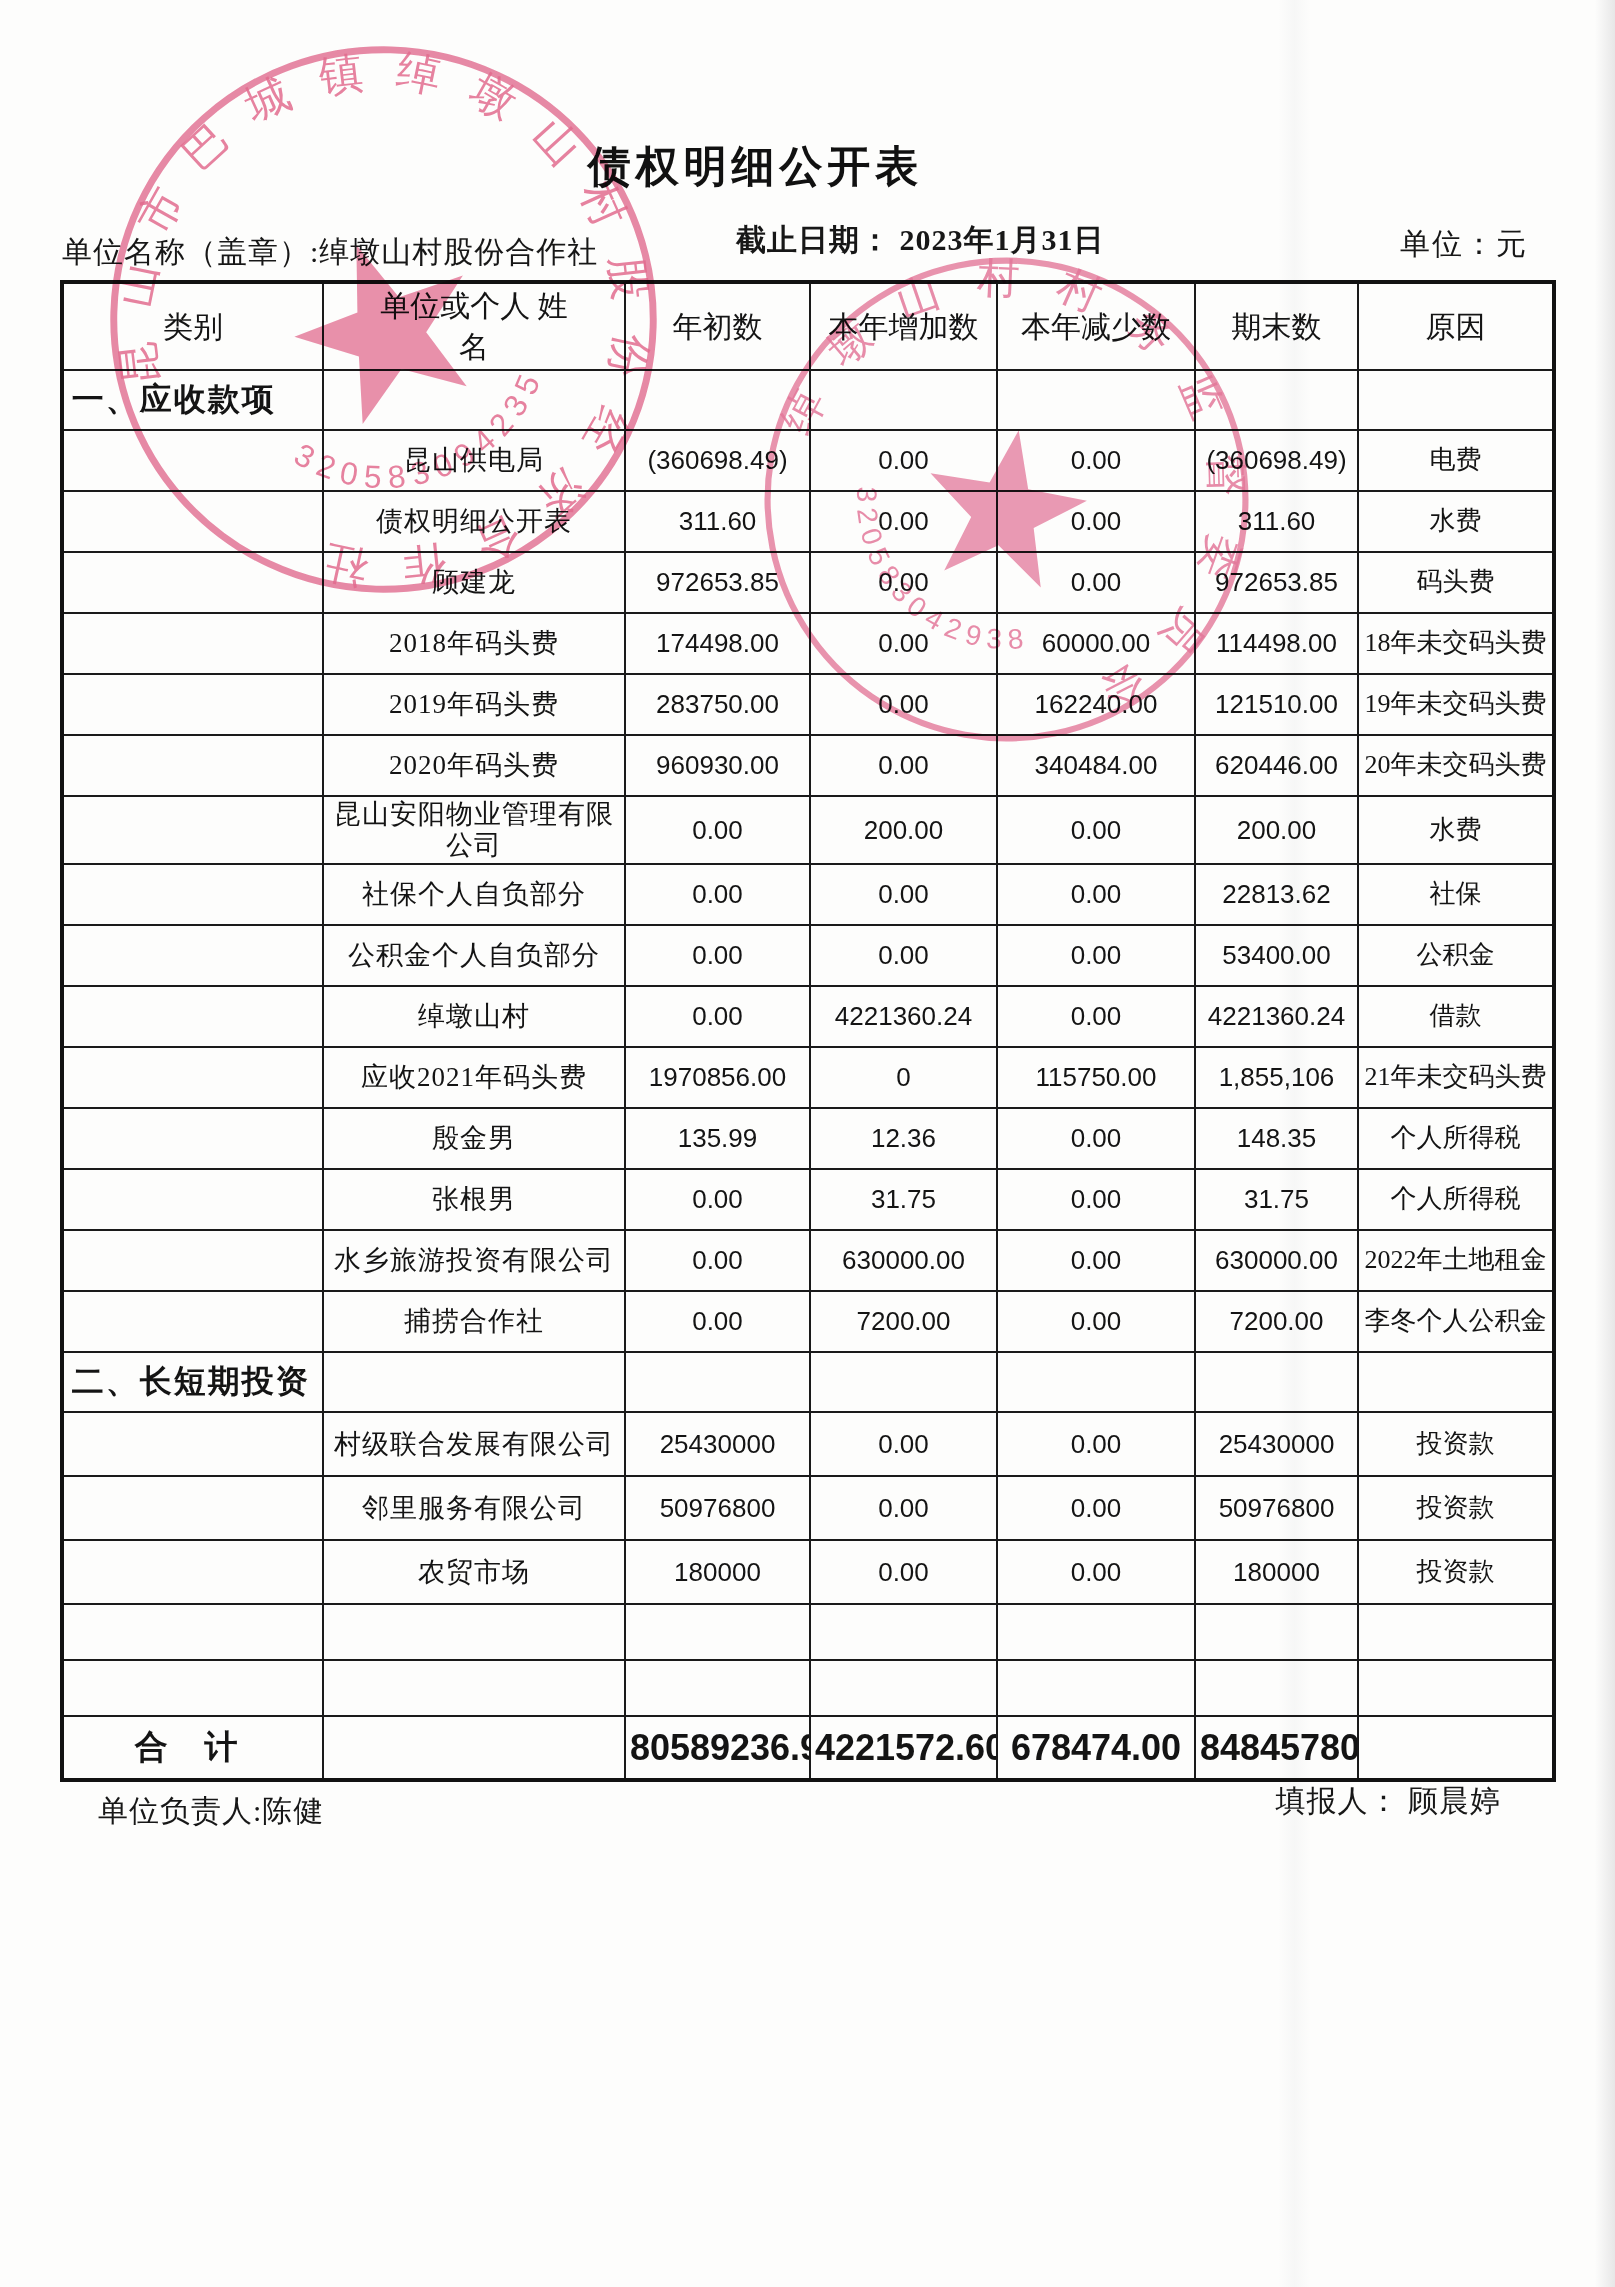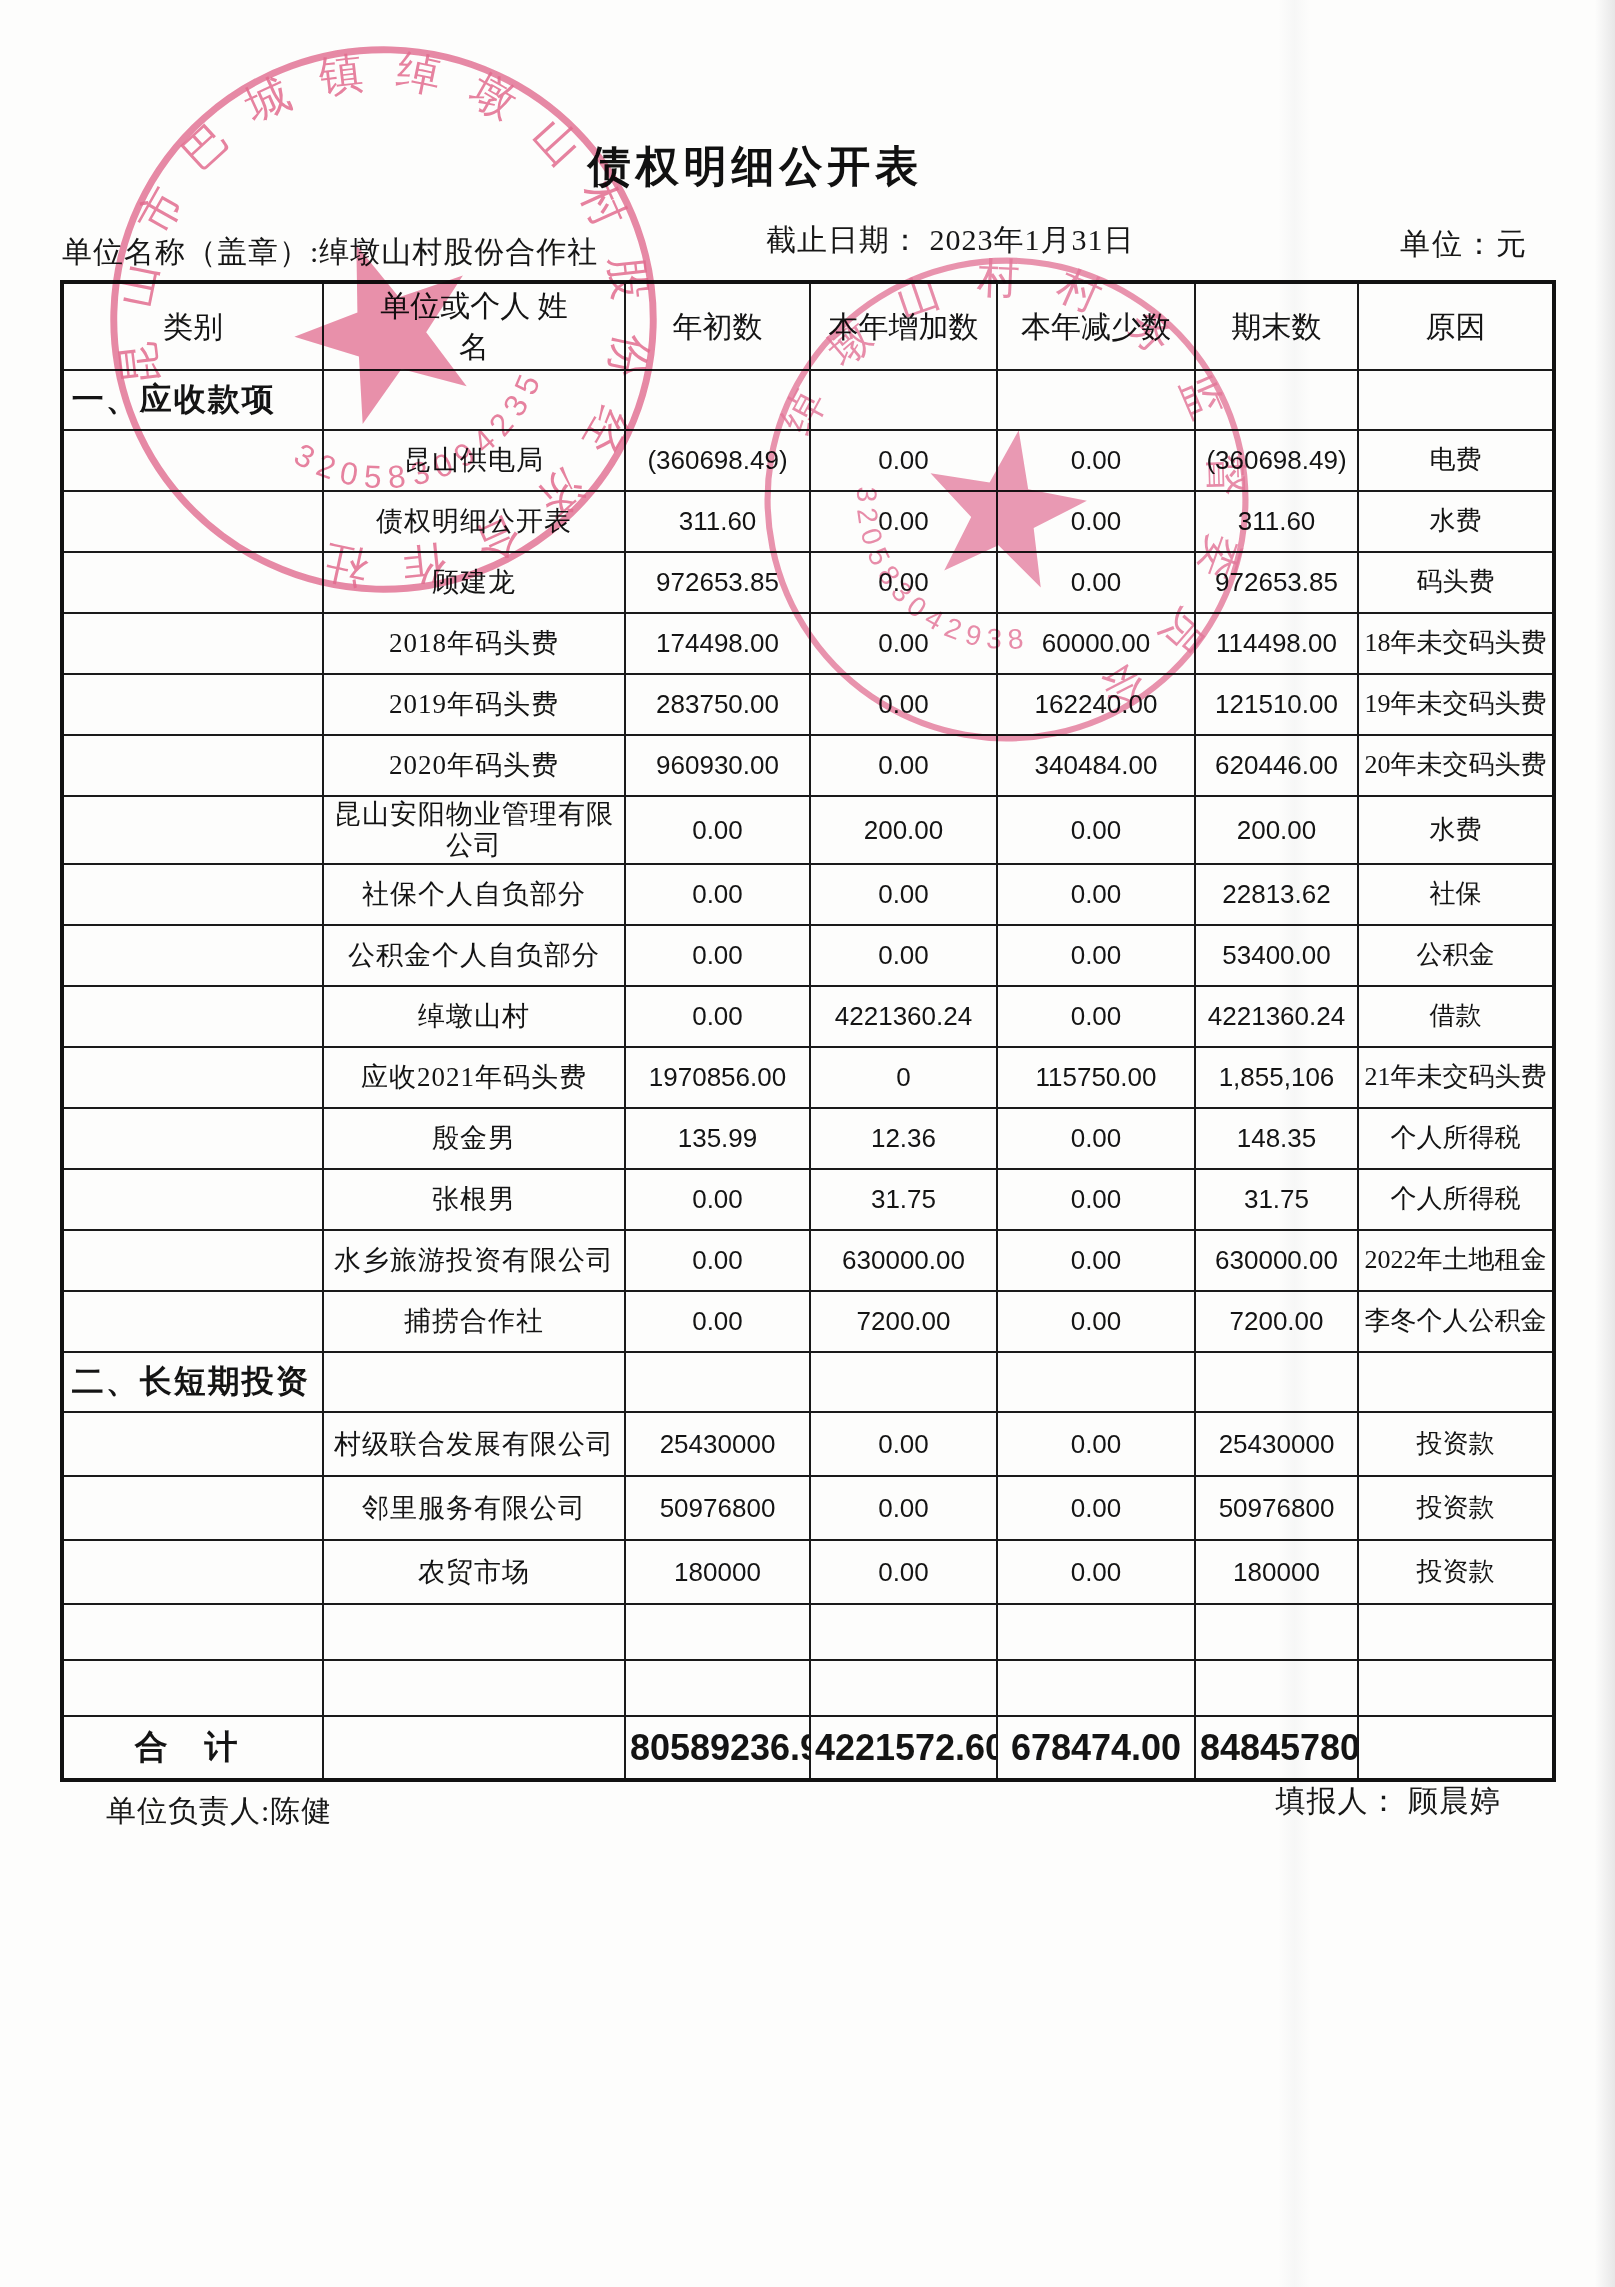--- a/index.html
+++ b/index.html
@@ -12,21 +12,21 @@
     background:linear-gradient(90deg,rgba(0,0,0,0),rgba(60,60,70,.12));}
   .scan-crease{position:absolute;left:1278px;top:0;width:33px;height:100%;
     background:linear-gradient(90deg,rgba(140,150,160,0),rgba(140,150,160,.06),rgba(140,150,160,0));}
   .doc-title{
     position:absolute;left:136px;top:138px;width:1239px;text-align:center;
     font-family:"Liberation Sans",sans-serif;font-weight:700;
     font-size:43px;letter-spacing:4.9px;color:#111;
   }
   .meta{position:absolute;left:60px;top:218px;width:1493px;height:55px;font-size:30px;}
   .meta-unitname{position:absolute;left:2px;top:13.7px;letter-spacing:1px;}
-  .meta-cutoff{position:absolute;left:706px;top:2px;letter-spacing:1px;}
+  .meta-cutoff{position:absolute;left:676px;top:2px;letter-spacing:1px;font-weight:bold;}
   .meta-unit{position:absolute;right:25px;top:5.9px;letter-spacing:2px;}
 
   table.debt-table{
     position:absolute;left:60px;top:280px;width:1493px;
     border-collapse:collapse;table-layout:fixed;
     border:4.9px solid #121212;
   }
   .debt-table th,.debt-table td{
     border:2px solid #1a1a1a;text-align:center;vertical-align:middle;
     padding:2px 3.9px;overflow:hidden;color:#141414;
@@ -39,21 +39,21 @@
   tr.data-row.tall{height:64px;}
   tr.empty-row{height:56px;}
   tr.total-row{height:64px;}
   td.section-label{text-align:left;padding-left:7.8px;font-size:32px;font-weight:700;letter-spacing:2px;white-space:nowrap;}
   td.name{font-size:27px;letter-spacing:1px;line-height:1.15;}
   td.num{font-family:"Liberation Sans",sans-serif;font-size:26px;}
   td.reason{font-size:26px;line-height:1.1;}
   td.total-label{font-size:33px;font-weight:700;letter-spacing:13.7px;font-family:"Liberation Sans",sans-serif;}
   tr.total-row td.num{font-weight:700;font-size:36px;}
 
-  .footer-left{position:absolute;left:106px;top:1791px;font-size:30px;letter-spacing:1px;}
+  .footer-left{position:absolute;left:98px;top:1791px;font-size:30px;letter-spacing:1px;}
   .footer-right{position:absolute;right:115px;top:1781px;font-size:30px;letter-spacing:1px;margin-left:8px;}
 
   svg.stamp{position:absolute;mix-blend-mode:multiply;opacity:.9;pointer-events:none;}
   #stamp1{left:86px;top:21.5px;width:595px;height:595px;transform:rotate(-20deg);}
   #stamp2{left:743px;top:236px;width:527px;height:527px;transform:rotate(10deg);}
   .stamp .ring{fill:none;stroke:currentColor;stroke-width:7;stroke-opacity:.8;}
   .stamp text{fill:currentColor;fill-opacity:.85;}
   .stamp .star{fill:currentColor;fill-opacity:.75;}
 </style>
 </head>

